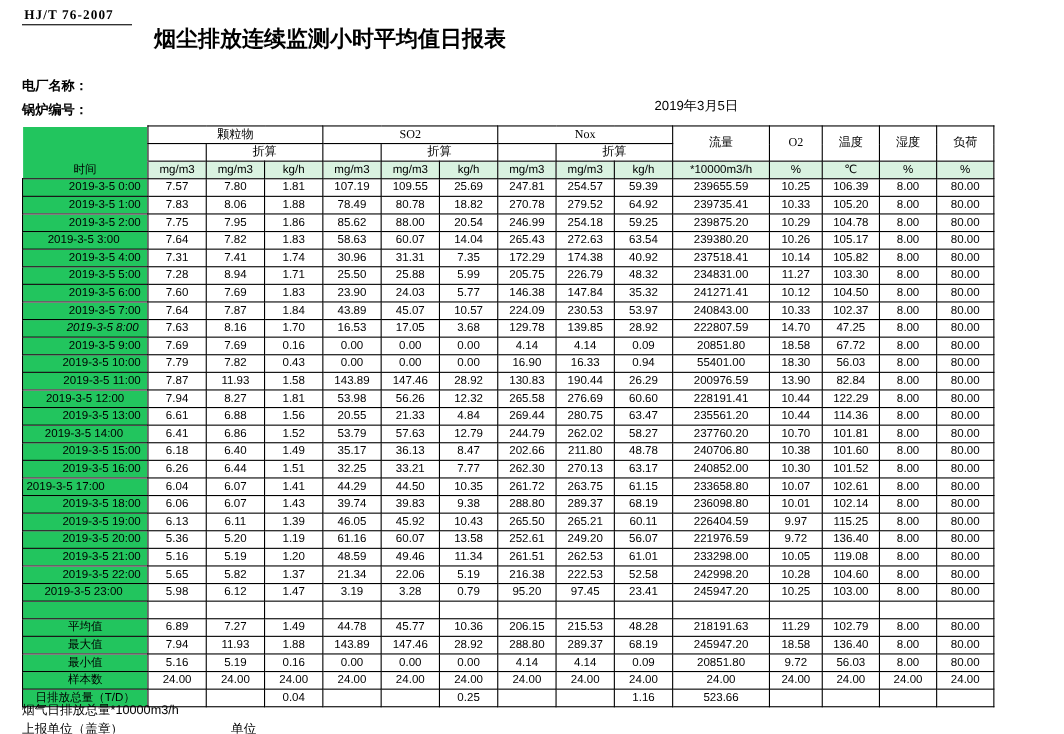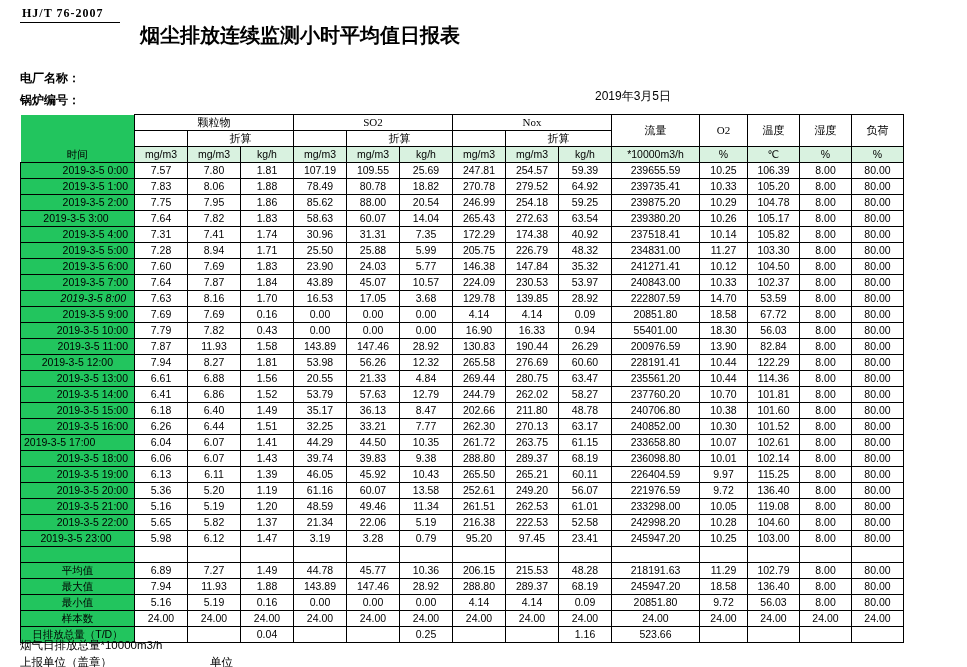--- a/index.html
+++ b/index.html
@@ -265,21 +265,21 @@
         <td>8.16</td>
         <td>1.70</td>
         <td>16.53</td>
         <td>17.05</td>
         <td>3.68</td>
         <td>129.78</td>
         <td>139.85</td>
         <td>28.92</td>
         <td>222807.59</td>
         <td>14.70</td>
-        <td>53.59</td>
+        <td>47.25</td>
         <td>8.00</td>
         <td>80.00</td>
       </tr>
       <tr>
         <td class="timecell" style="text-align: right; padding-right: 6px;">2019-3-5 9:00</td>
         <td>7.69</td>
         <td>7.69</td>
         <td>0.16</td>
         <td>0.00</td>
         <td>0.00</td>
@@ -355,21 +355,21 @@
         <td>269.44</td>
         <td>280.75</td>
         <td>63.47</td>
         <td>235561.20</td>
         <td>10.44</td>
         <td>114.36</td>
         <td>8.00</td>
         <td>80.00</td>
       </tr>
       <tr>
-        <td class="timecell" style="text-align: right; padding-right: 6px;">2019-3-5 14:00</td>
+        <td class="timecell" style="text-align: right; padding-right: 22px;">2019-3-5 14:00</td>
         <td>6.41</td>
         <td>6.86</td>
         <td>1.52</td>
         <td>53.79</td>
         <td>57.63</td>
         <td>12.79</td>
         <td>244.79</td>
         <td>262.02</td>
         <td>58.27</td>
         <td>237760.20</td>

